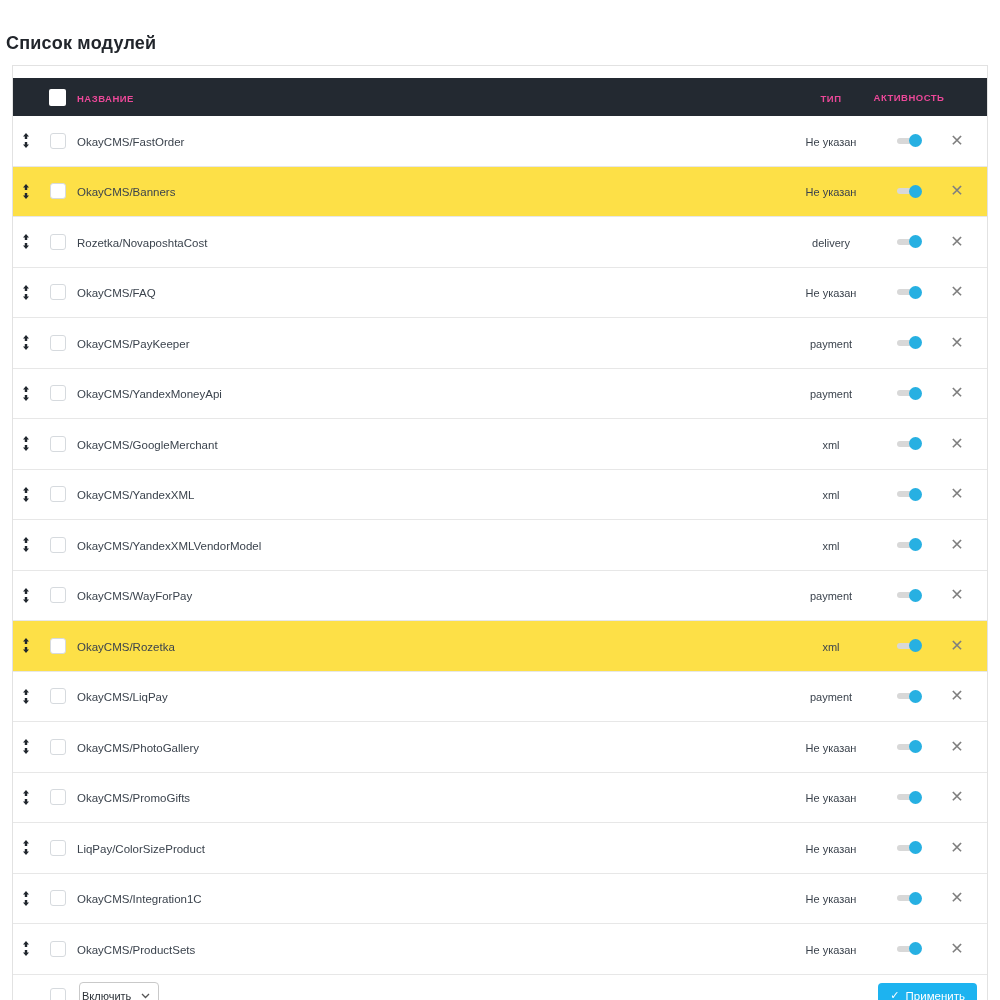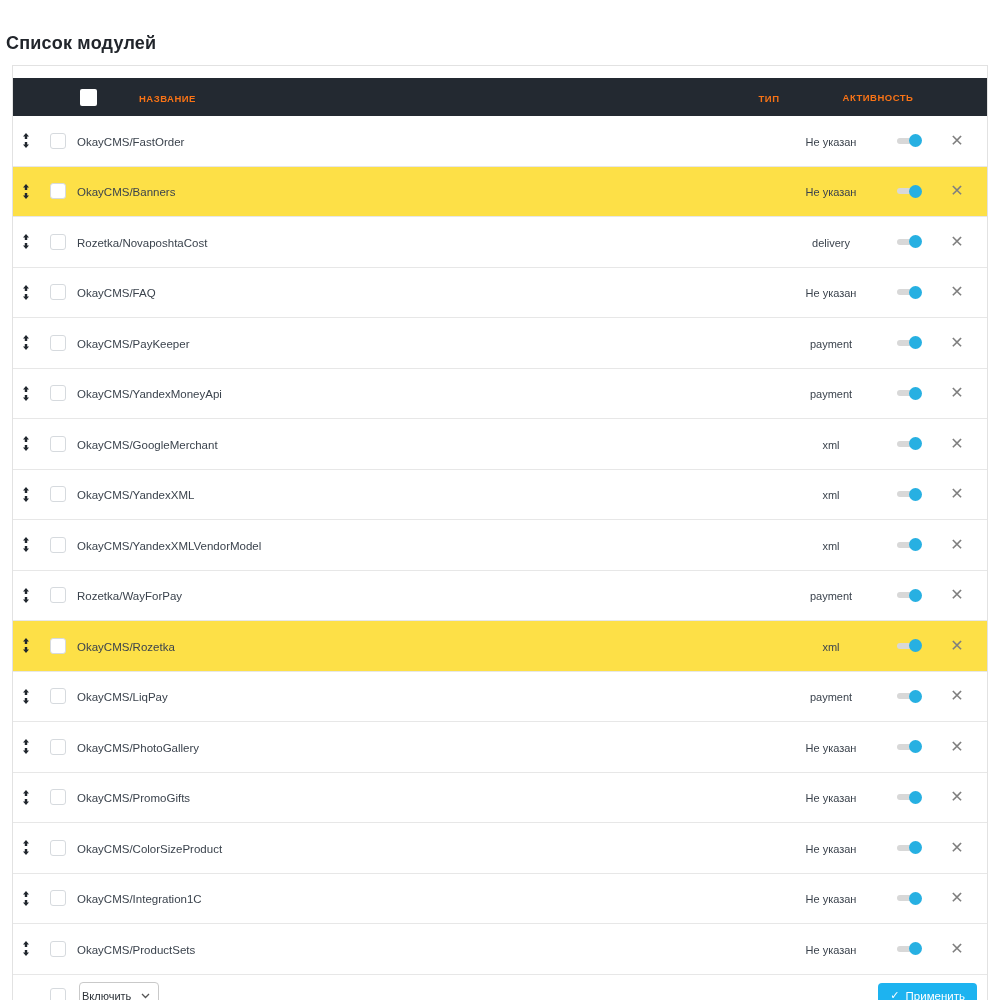--- a/index.html
+++ b/index.html
@@ -9,21 +9,21 @@
   .card { margin: 11px 12px 0 12px; border: 1px solid #e2e2e2; background: #fff; padding-top: 12px; }
   
   .cols { display: flex; align-items: center; }
   .col-drag   { width: 26px; display: flex; justify-content: center; align-items: center; }
   .col-check  { width: 37px; display: flex; justify-content: center; align-items: center; }
   .col-name   { flex: 1; padding-left: 1px; }
   .col-type   { width: 120px; text-align: center; }
   .col-toggle { width: 36px; display: flex; justify-content: center; align-items: center; text-align: center; }
   .col-delete { width: 60px; display: flex; justify-content: center; align-items: center; }
   
-  .thead { background: #232931; height: 38px; color: #f97316; gap: 31px; }
+  .thead { background: #232931; height: 38px; color: #ec4899; }
   .thead .label { font-size: 9.5px; font-weight: bold; letter-spacing: 0.5px; white-space: nowrap; }
   .thead .col-toggle { overflow: visible; }
   .checkbox { width: 16px; height: 16px; background: #fff; border: 1px solid #d6dade; border-radius: 3px; }
   .thead .checkbox { width: 17px; height: 17px; border: none; border-radius: 2px; }
   
   .row { height: 50.5px; border-bottom: 1px solid #e7e7e7; background: #fff; }
   .row.highlighted { background: #fde047; }
   .module-name { font-size: 11.5px; color: #3b434d; }
   .module-type { font-size: 11px; color: #3b434d; }
   .drag-handle { cursor: move; line-height: 0; }
@@ -326,21 +326,21 @@
         <svg width="8" height="15" viewBox="0 0 8 15" fill="#20262d">
           <path d="M4 0 L7 3.6 H5.2 V6 H2.8 V3.6 H1 Z"></path>
           <path d="M4 15 L1 11.4 H2.8 V9 H5.2 V11.4 H7 Z"></path>
         </svg>
       </span>
     </div>
     <div class="col-check">
       <div class="checkbox"></div>
     </div>
     <div class="col-name">
-      <span class="module-name">Rozetka/WayForPay</span>
+      <span class="module-name">OkayCMS/WayForPay</span>
     </div>
     <div class="col-type">
       <span class="module-type">payment</span>
     </div>
     <div class="col-toggle">
       <span class="toggle">
         <span class="track"></span>
         <span class="knob"></span>
       </span>
     </div>
@@ -466,21 +466,21 @@
         <svg width="8" height="15" viewBox="0 0 8 15" fill="#20262d">
           <path d="M4 0 L7 3.6 H5.2 V6 H2.8 V3.6 H1 Z"></path>
           <path d="M4 15 L1 11.4 H2.8 V9 H5.2 V11.4 H7 Z"></path>
         </svg>
       </span>
     </div>
     <div class="col-check">
       <div class="checkbox"></div>
     </div>
     <div class="col-name">
-      <span class="module-name">OkayCMS/ColorSizeProduct</span>
+      <span class="module-name">LiqPay/ColorSizeProduct</span>
     </div>
     <div class="col-type">
       <span class="module-type">Не указан</span>
     </div>
     <div class="col-toggle">
       <span class="toggle">
         <span class="track"></span>
         <span class="knob"></span>
       </span>
     </div>

